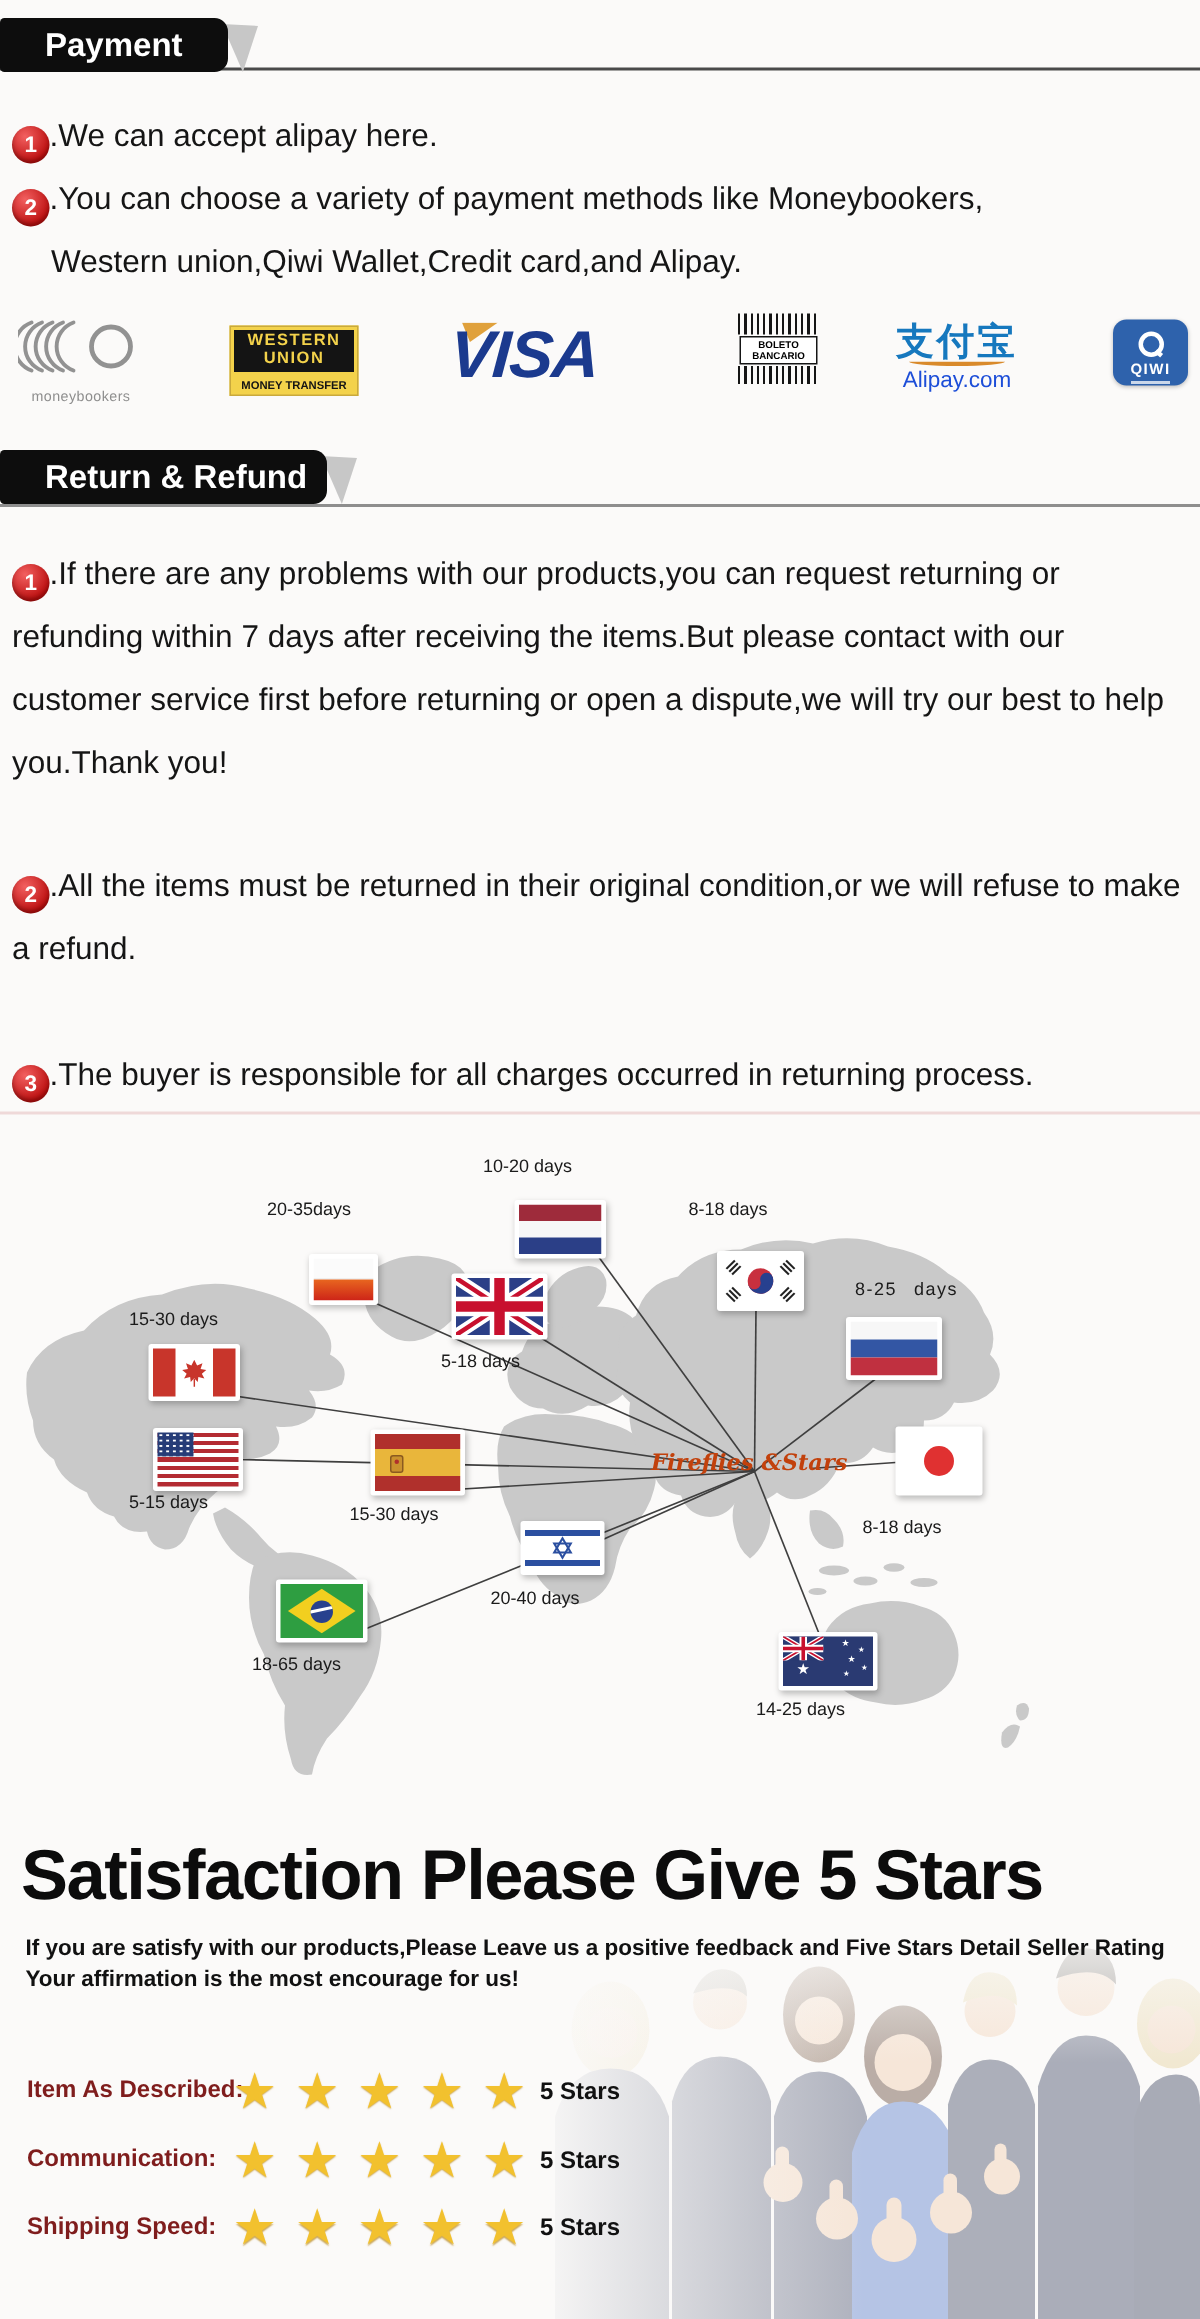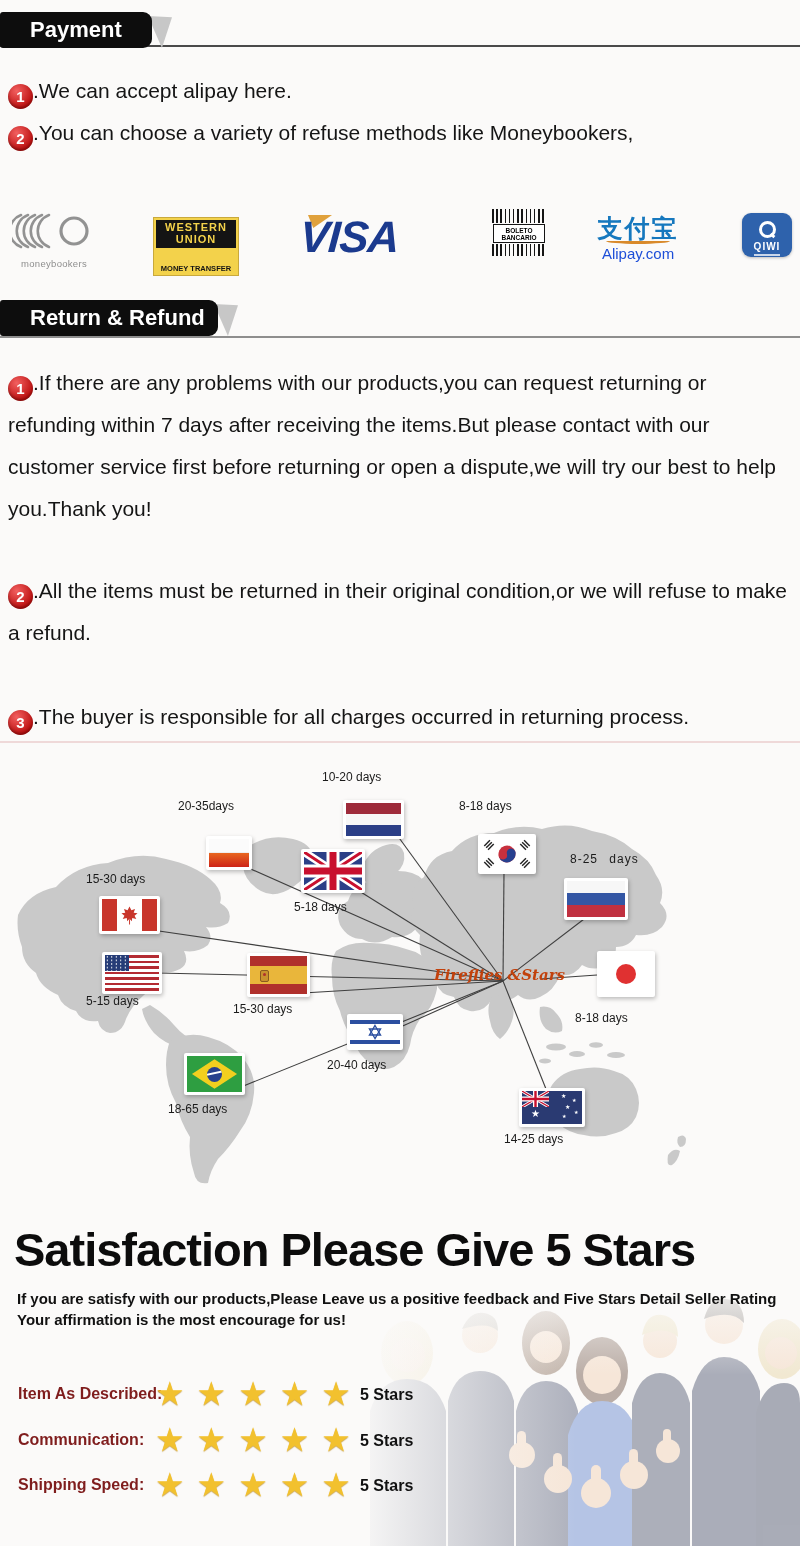--- a/index.html
+++ b/index.html
@@ -36,21 +36,21 @@
   .it-r3 { top:696px; }
 
   
   .logos { position:absolute; top:205px; left:0; width:800px; height:78px; }
   .logo { position:absolute; }
   .mb { left:12px; top:6px; width:84px; text-align:center; }
   .mb-label { font-size:9.5px; color:#8E8E8E; margin-top:1px; letter-spacing:.3px; }
   .wu { left:153px; top:12px; width:86px; background:#F3D24B; border:1px solid #C9A93C; padding:2px; }
   .wu-top { background:#141414; color:#F3D24B; font-weight:bold; font-size:11px; line-height:11.5px;
             text-align:center; padding:2px 0 3px; letter-spacing:1px; }
-  .wu-bot { color:#141414; font-weight:bold; font-size:7.5px; text-align:center; padding-top:16px; }
+  .wu-bot { color:#141414; font-weight:bold; font-size:7.5px; text-align:center; padding-top:4px; }
   .visa { left:300px; top:8px; width:120px; height:50px; }
   .visa-txt { font-style:italic; font-weight:bold; font-size:44px; color:#1B3A8E;
               letter-spacing:-1px; transform:skewX(-4deg); line-height:48px; }
   .visa-tri { position:absolute; left:8px; top:2px; width:24px; height:13px; background:#E0A13C;
               clip-path:polygon(0 0,100% 0,22% 100%); }
   .boleto { left:492px; top:4px; width:54px; }
   .bars { height:14px; background:repeating-linear-gradient(90deg,#151515 0 1.5px,transparent 1.5px 4.2px); }
   .bars.b2 { height:12px; }
   .bol-box { border:1.5px solid #151515; background:#fff; font-size:6.5px; font-weight:bold;
              line-height:7px; text-align:center; padding:1.5px 0; margin:1px 1px; }
@@ -141,21 +141,22 @@
   <div class="banner b-payment">
     <span>Payment</span>
   </div>
   <div class="fold fold-payment"></div>
   <div class="hline hl-payment"></div>
 
   <div class="item it-p1">
     <span class="num">1</span><span>.We can accept alipay here.</span>
   </div>
   <div class="item it-p2">
-    <span class="num">2</span><span>.You can choose a variety of refuse methods like Moneybookers,</span><br>
+    <span class="num">2</span><span>.You can choose a variety of payment methods like Moneybookers,</span><br>
+    <span class="cont">Western union,Qiwi Wallet,Credit card,and Alipay.</span>
   </div>
 
   <div class="logos">
     <div class="logo mb">
       <svg width="84" height="42" viewBox="0 0 84 42">
         <g fill="none" stroke="#929292" stroke-width="2.6" stroke-linecap="round">
           <path d="M9 4 A17 17 0 0 0 9 36"></path>
           <path d="M16 4 A17 17 0 0 0 16 36"></path>
           <path d="M23 4 A17 17 0 0 0 23 36"></path>
           <path d="M30 4 A17 17 0 0 0 30 36"></path>

